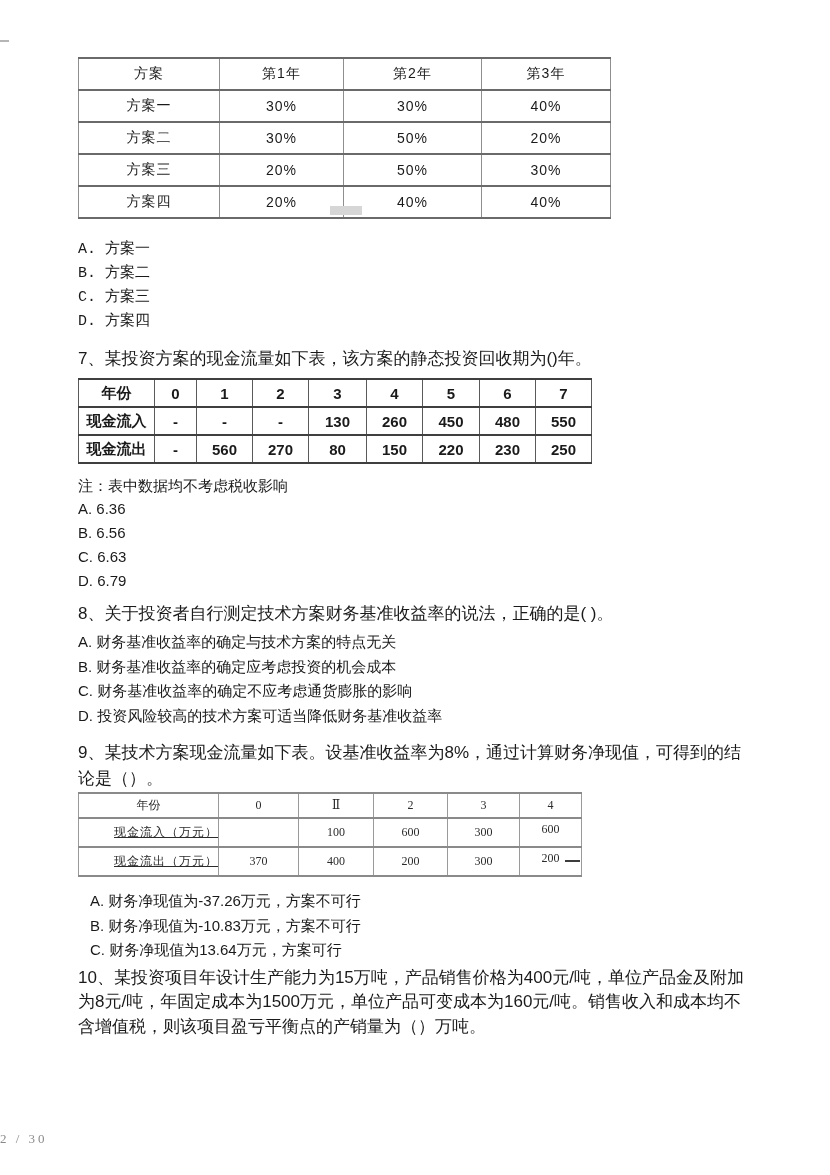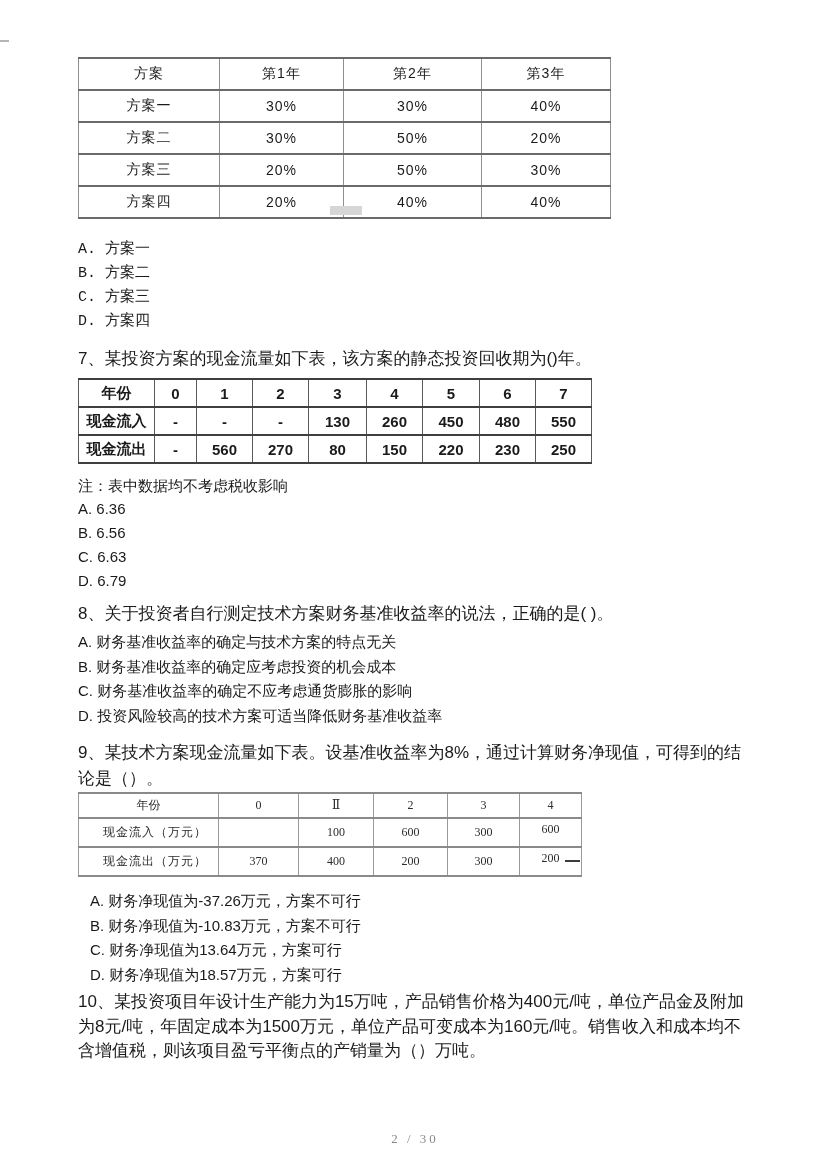--- a/index.html
+++ b/index.html
@@ -53,42 +53,41 @@
     font-family: "Liberation Serif", "DejaVu Serif", serif;
     color: #2b2b2b;
   }
   .t3 td {
     font-size: 12px;
     border-left: 1px solid #9a9a9a; border-right: 1px solid #9a9a9a;
     border-top: 2px solid #8a8a8a; border-bottom: 2px solid #8a8a8a;
   }
   .t3 .hrow td { height: 25px; }
   .t3 .drow td { height: 29px; }
-  .t3 .label-cell { text-align: center; padding-left: 13px; letter-spacing: 1px; }
+  .t3 .label-cell { text-align: right; padding-left: 13px; letter-spacing: 1px; text-decoration: underline; }
   .t3 .raised { vertical-align: top; padding-top: 3px; }
 
   .stem { font-size: 17px; line-height: 22px; }
   .stem-q7  { margin-top: 14px; }
   .stem-q8  { margin-top: 10px; }
   .stem-q9  { margin-top: 12px; line-height: 26px; }
   .stem-q10 { margin-top: 3px; line-height: 24.5px; }
 
   .note { margin-top: 11px; font-size: 15px; line-height: 22px; }
 
   .opts { font-size: 15px; line-height: 24px; }
   .opts-q6 { margin-top: 19px; font-family: Liberation Mono, monospace; }
   .opts-q7 { margin-top: 0; }
   .opts-q8 { margin-top: 5px; line-height: 24.5px; }
   .opts-q9 { margin-top: 12px; line-height: 24.5px; margin-left: 12px; }
 
   .footer {
     position: absolute;
     left: 0; top: 1131px;
     width: 830px;
-    text-align: center;
     font-family: "Liberation Serif", "DejaVu Serif", serif;
     font-size: 13px;
     color: #8a8a8a;
     letter-spacing: 3px;
   }
 
   .artifact { position: absolute; }
   .artifact-1 { left: 330px; top: 206px; width: 32px; height: 9px; background: #d6d6d6; }
   .artifact-2 { left: 565px; top: 860px; width: 15px; height: 2px; background: #3c3c3c; }
   .artifact-3 { left: 0; top: 40px; width: 9px; height: 2px; background: #b5b5b5; }
@@ -251,21 +250,20 @@
         <td>300</td>
         <td class="raised">200</td>
       </tr>
     </tbody>
       </table>
 
     <div class="opts opts-q9">
       <div>A. 财务净现值为-37.26万元，方案不可行</div>
       <div>B. 财务净现值为-10.83万元，方案不可行</div>
       <div>C. 财务净现值为13.64万元，方案可行</div>
-      <div>D. 财务净现值为18.57万元，方案可行</div>
     </div>
 
     <div class="stem stem-q10">10、某投资项目年设计生产能力为15万吨，产品销售价格为400元/吨，单位产品金及附加为8元/吨，年固定成本为1500万元，单位产品可变成本为160元/吨。销售收入和成本均不含增值税，则该项目盈亏平衡点的产销量为（）万吨。</div>
 
   </div>
 
   <div class="artifact artifact-1"></div>
   <div class="artifact artifact-2"></div>
   <div class="artifact artifact-3"></div>
 

